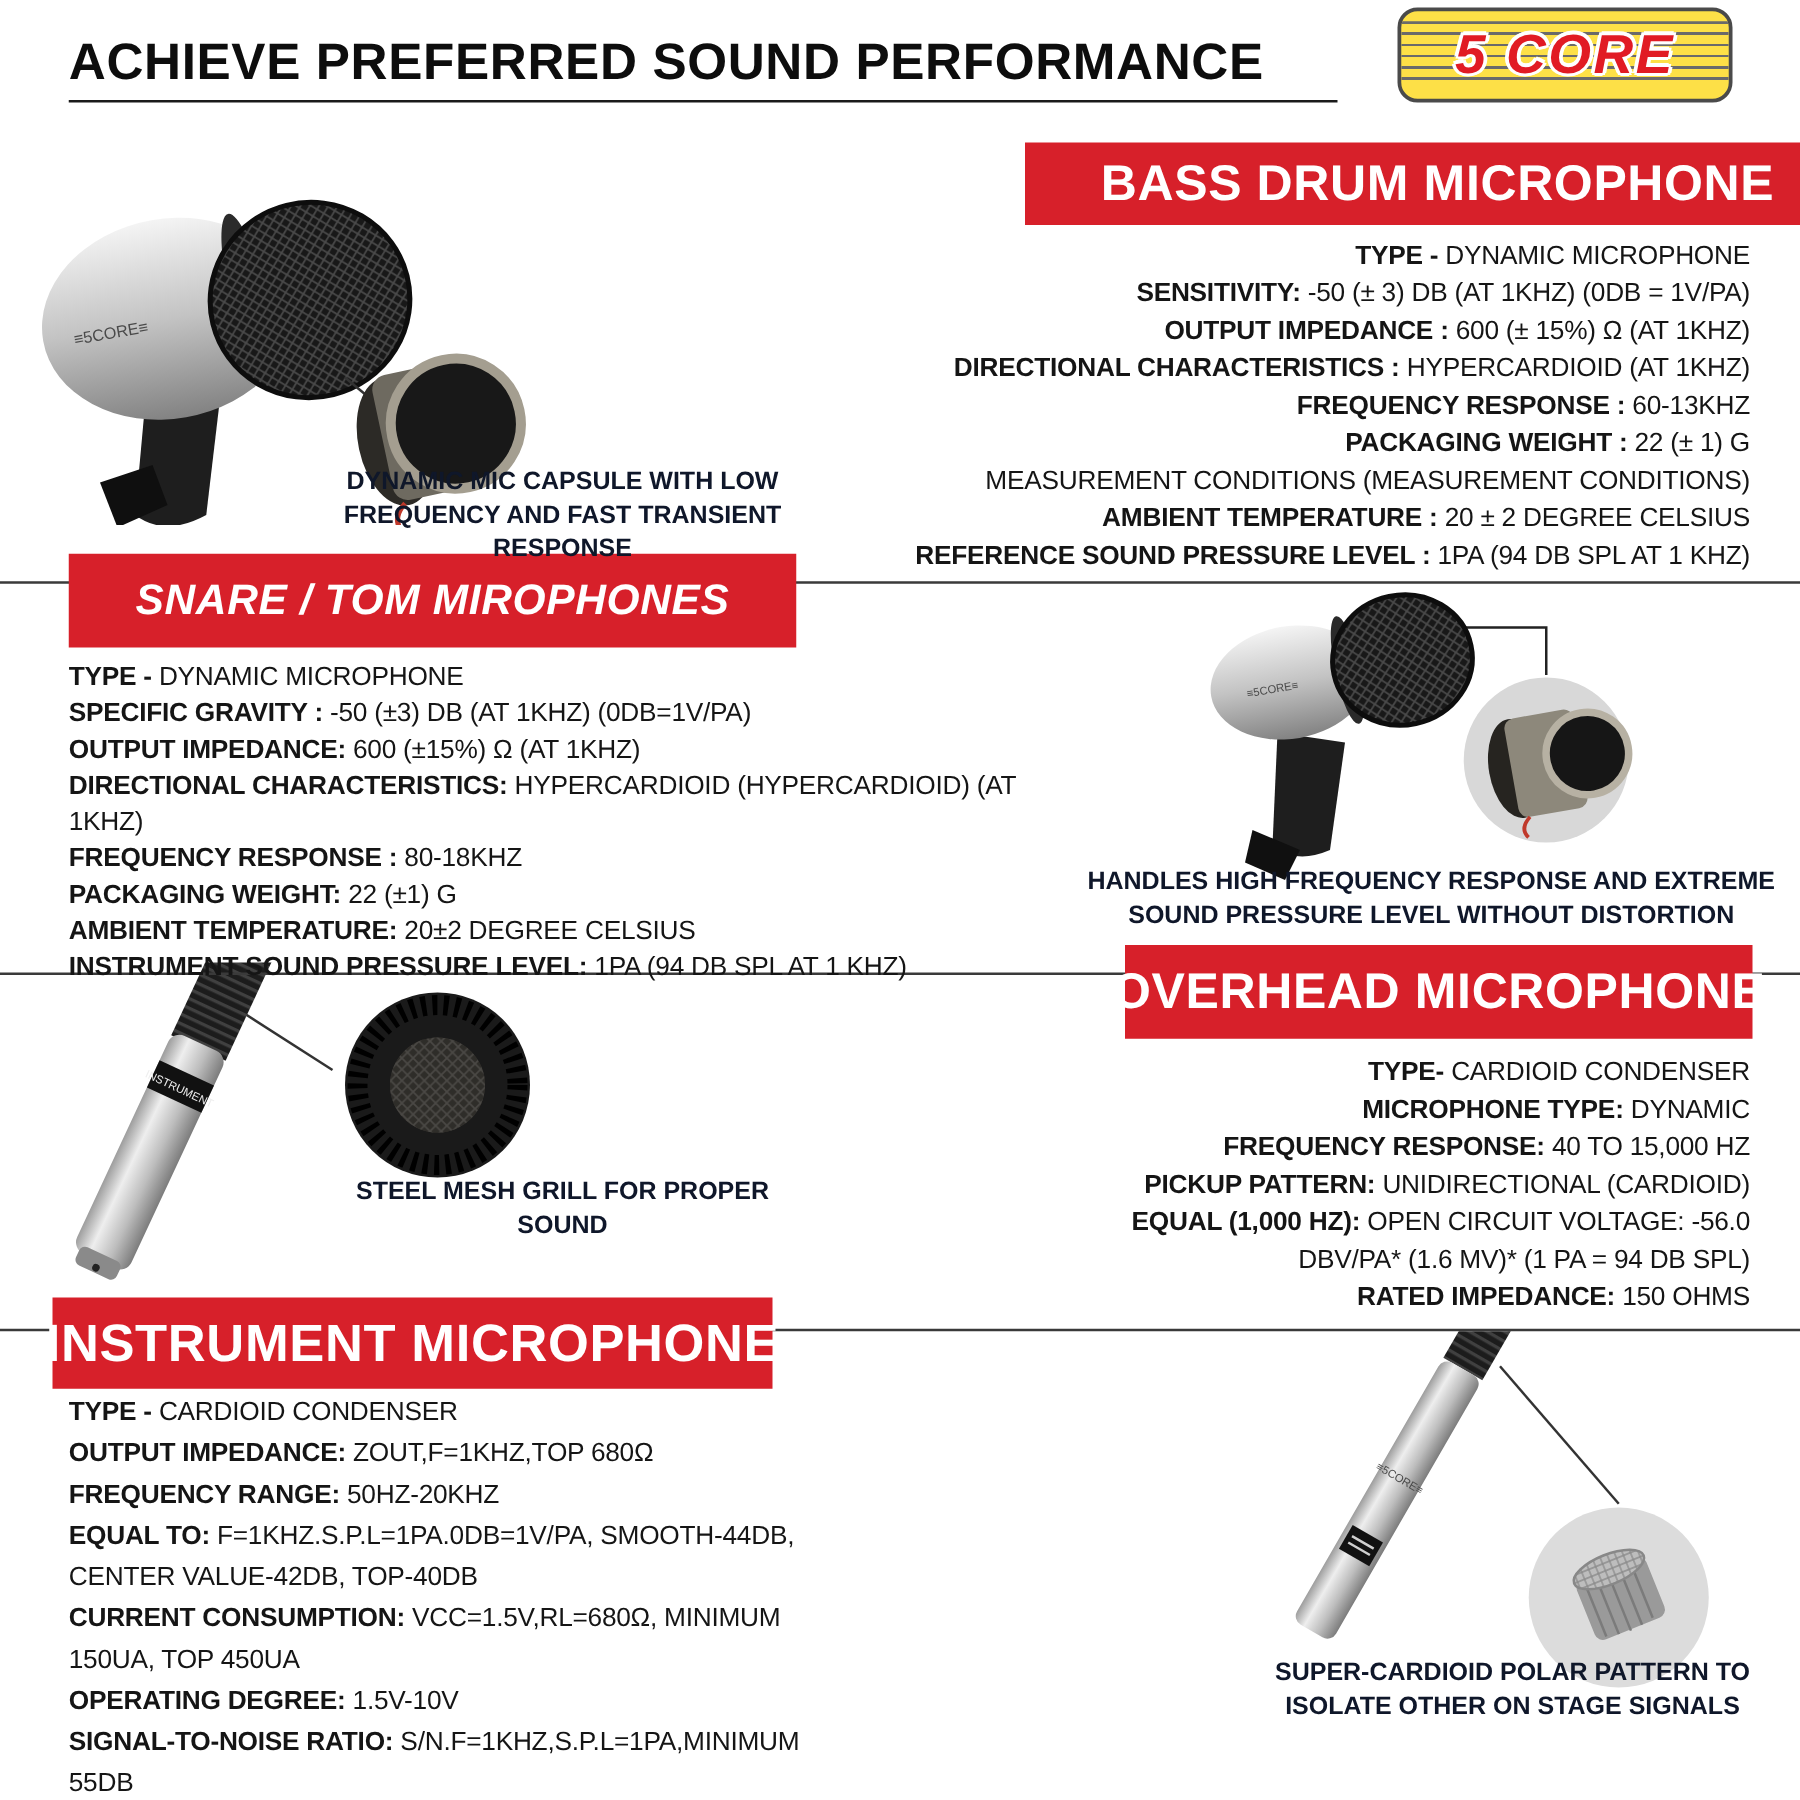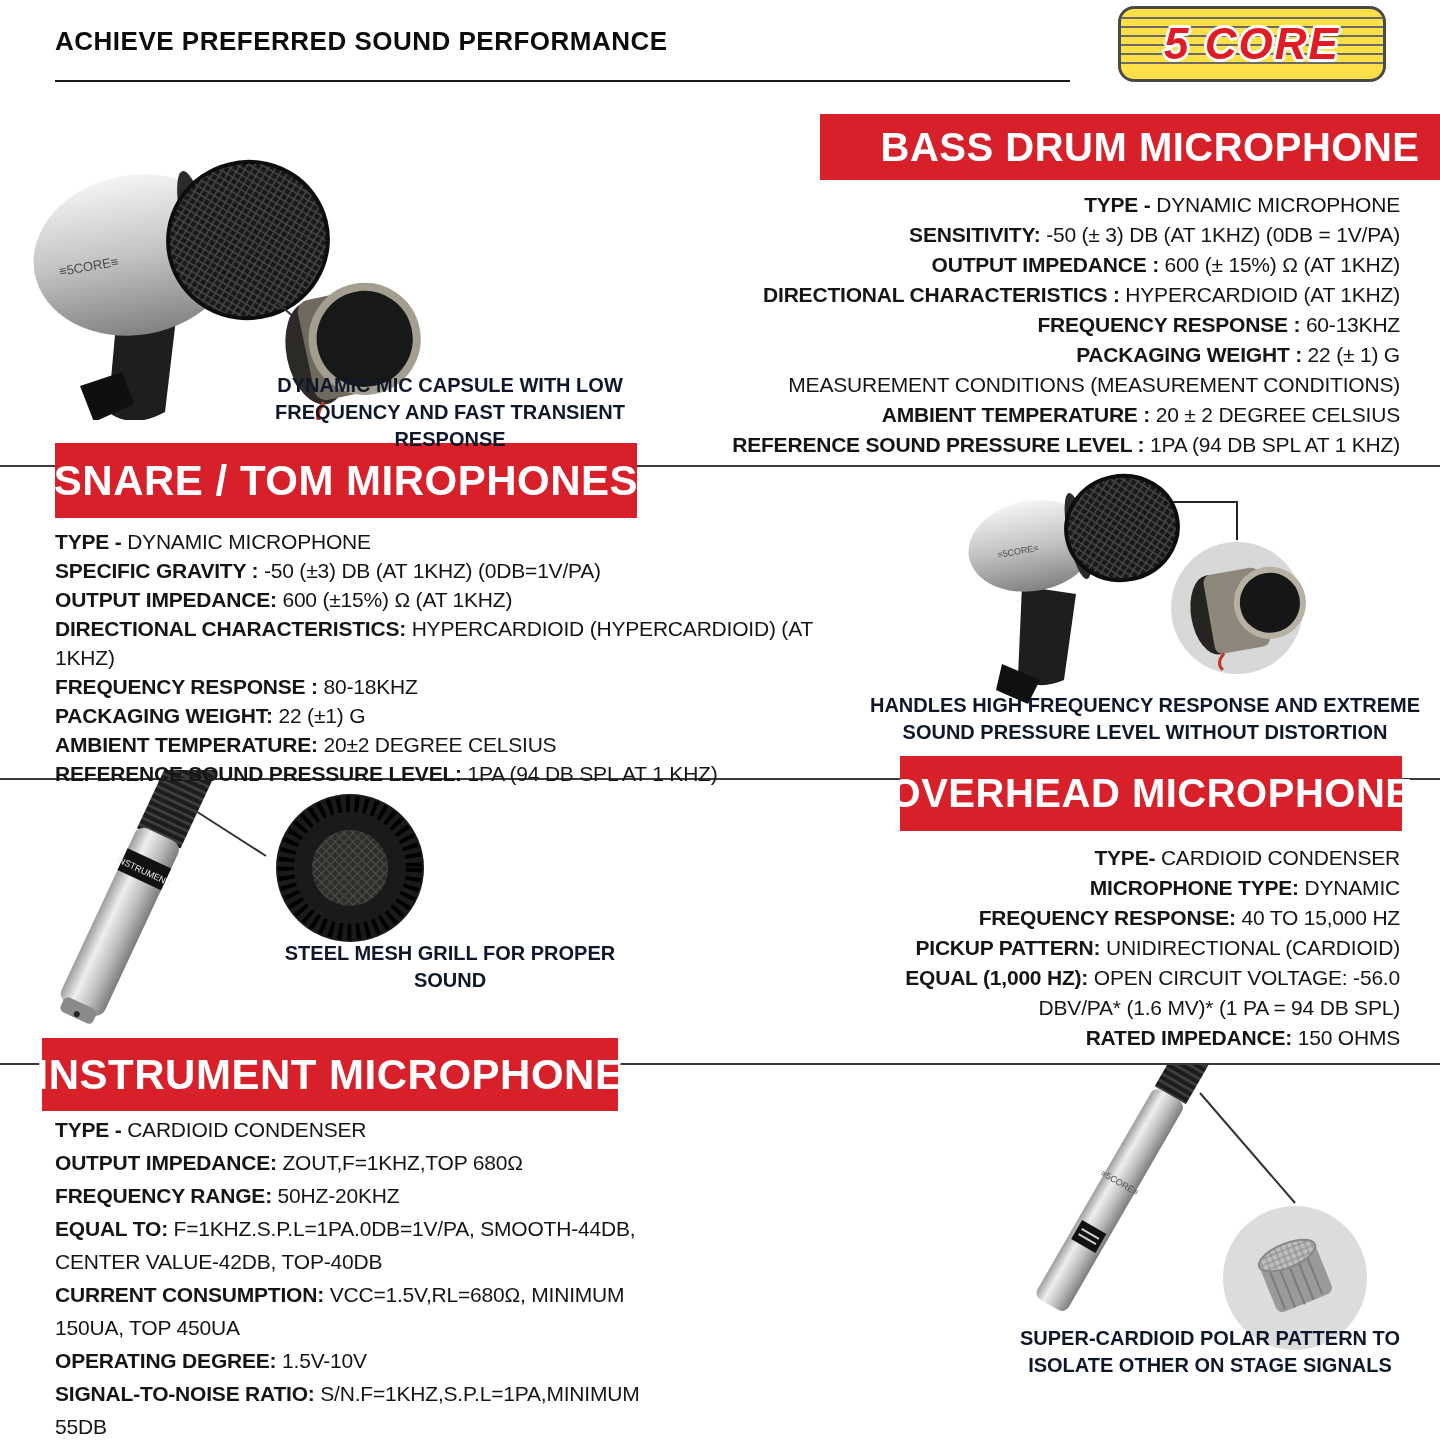--- a/index.html
+++ b/index.html
@@ -2,21 +2,21 @@
 <html><head>
 <meta charset="utf-8">
 <style>
   html,body{margin:0;padding:0;background:#fff;}
   .page{
     position:relative;width:1440px;height:1440px;background:#ffffff;overflow:hidden;
     font-family:"Liberation Sans",sans-serif;color:#141414;
   }
   
   .title{
-    position:absolute;left:55px;top:26px;margin:0;font-size:26px;font-weight:900;
+    position:absolute;left:55px;top:26px;margin:0;font-size:41px;font-weight:900;
     letter-spacing:.5px;color:#0d0d0d;white-space:nowrap;
   }
   .title-underline{position:absolute;left:55px;top:80px;width:1015px;height:2px;background:#1a1a1a;}
   .logo{
     position:absolute;left:1118px;top:6px;width:262px;height:70px;background:#fde047;
     border:3px solid #4a4a4a;border-radius:16px;display:flex;align-items:center;justify-content:center;overflow:hidden;
   }
   .logo .stripes{position:absolute;left:0;right:0;top:8px;bottom:8px;
     background:repeating-linear-gradient(#6a6a6a 0 2px,transparent 2px 9px);}
   .logo .brand-text{
@@ -25,21 +25,21 @@
   }
   
   .rule{position:absolute;left:0;width:1440px;height:2px;background:#3a3a3a;z-index:1;}
   .rule-1{top:465px;} .rule-2{top:778px;} .rule-3{top:1063px;}
   
   .banner{
     position:absolute;z-index:2;background:#d7202a;color:#fff;font-weight:800;
     display:flex;align-items:center;justify-content:center;white-space:nowrap;letter-spacing:.5px;
   }
   .banner-bass{left:820px;top:114px;width:660px;height:66px;font-size:40px;}
-  .banner-snare{left:55px;top:443px;width:582px;height:75px;font-size:42px;}
+  .banner-snare{left:55px;top:443px;width:582px;height:75px;font-size:34px;font-style:italic;}
   .banner-overhead{left:900px;top:756px;width:502px;height:75px;font-size:40px;}
   .banner-instrument{left:42px;top:1038px;width:576px;height:73px;font-size:42px;}
   
   .specs{position:absolute;z-index:2;font-size:21px;letter-spacing:-0.2px;color:#151515;}
   .specs .spec-line b{font-weight:800;}
   .specs-bass{right:40px;top:190px;width:680px;text-align:right;line-height:30px;}
   .specs-snare{left:55px;top:527px;width:800px;text-align:left;line-height:29px;}
   .specs-overhead{right:40px;top:843px;width:580px;text-align:right;line-height:30px;}
   .specs-instrument{left:55px;top:1113px;width:640px;text-align:left;line-height:33px;}
   
@@ -185,21 +185,21 @@
 
   <div class="specs specs-snare">
 
   <div class="spec-line"><b class="spec-label">TYPE -</b> <span class="spec-value">DYNAMIC MICROPHONE</span></div>
       <div class="spec-line"><b class="spec-label">SPECIFIC GRAVITY :</b> <span class="spec-value">-50 (±3) DB (AT 1KHZ) (0DB=1V/PA)</span></div>
       <div class="spec-line"><b class="spec-label">OUTPUT IMPEDANCE:</b> <span class="spec-value">600 (±15%) Ω (AT 1KHZ)</span></div>
       <div class="spec-line"><b class="spec-label">DIRECTIONAL CHARACTERISTICS:</b> <span class="spec-value">HYPERCARDIOID (HYPERCARDIOID) (AT 1KHZ)</span></div>
       <div class="spec-line"><b class="spec-label">FREQUENCY RESPONSE :</b> <span class="spec-value">80-18KHZ</span></div>
       <div class="spec-line"><b class="spec-label">PACKAGING WEIGHT:</b> <span class="spec-value">22 (±1) G</span></div>
       <div class="spec-line"><b class="spec-label">AMBIENT TEMPERATURE:</b> <span class="spec-value">20±2 DEGREE CELSIUS</span></div>
-      <div class="spec-line"><b class="spec-label">REFERENCE SOUND PRESSURE LEVEL:</b> <span class="spec-value">1PA (94 DB SPL AT 1 KHZ)</span></div>
+      <div class="spec-line"><b class="spec-label">INSTRUMENT SOUND PRESSURE LEVEL:</b> <span class="spec-value">1PA (94 DB SPL AT 1 KHZ)</span></div>
     </div>
 
   <div class="specs specs-overhead">
 
   <div class="spec-line"><b class="spec-label">TYPE-</b> <span class="spec-value">CARDIOID CONDENSER</span></div>
       <div class="spec-line"><b class="spec-label">MICROPHONE TYPE:</b> <span class="spec-value">DYNAMIC</span></div>
       <div class="spec-line"><b class="spec-label">FREQUENCY RESPONSE:</b> <span class="spec-value">40 TO 15,000 HZ</span></div>
       <div class="spec-line"><b class="spec-label">PICKUP PATTERN:</b> <span class="spec-value">UNIDIRECTIONAL (CARDIOID)</span></div>
       <div class="spec-line"><b class="spec-label">EQUAL (1,000 HZ):</b> <span class="spec-value">OPEN CIRCUIT VOLTAGE: -56.0 DBV/PA* (1.6 MV)* (1 PA = 94 DB SPL)</span></div>
       <div class="spec-line"><b class="spec-label">RATED IMPEDANCE:</b> <span class="spec-value">150 OHMS</span></div>

